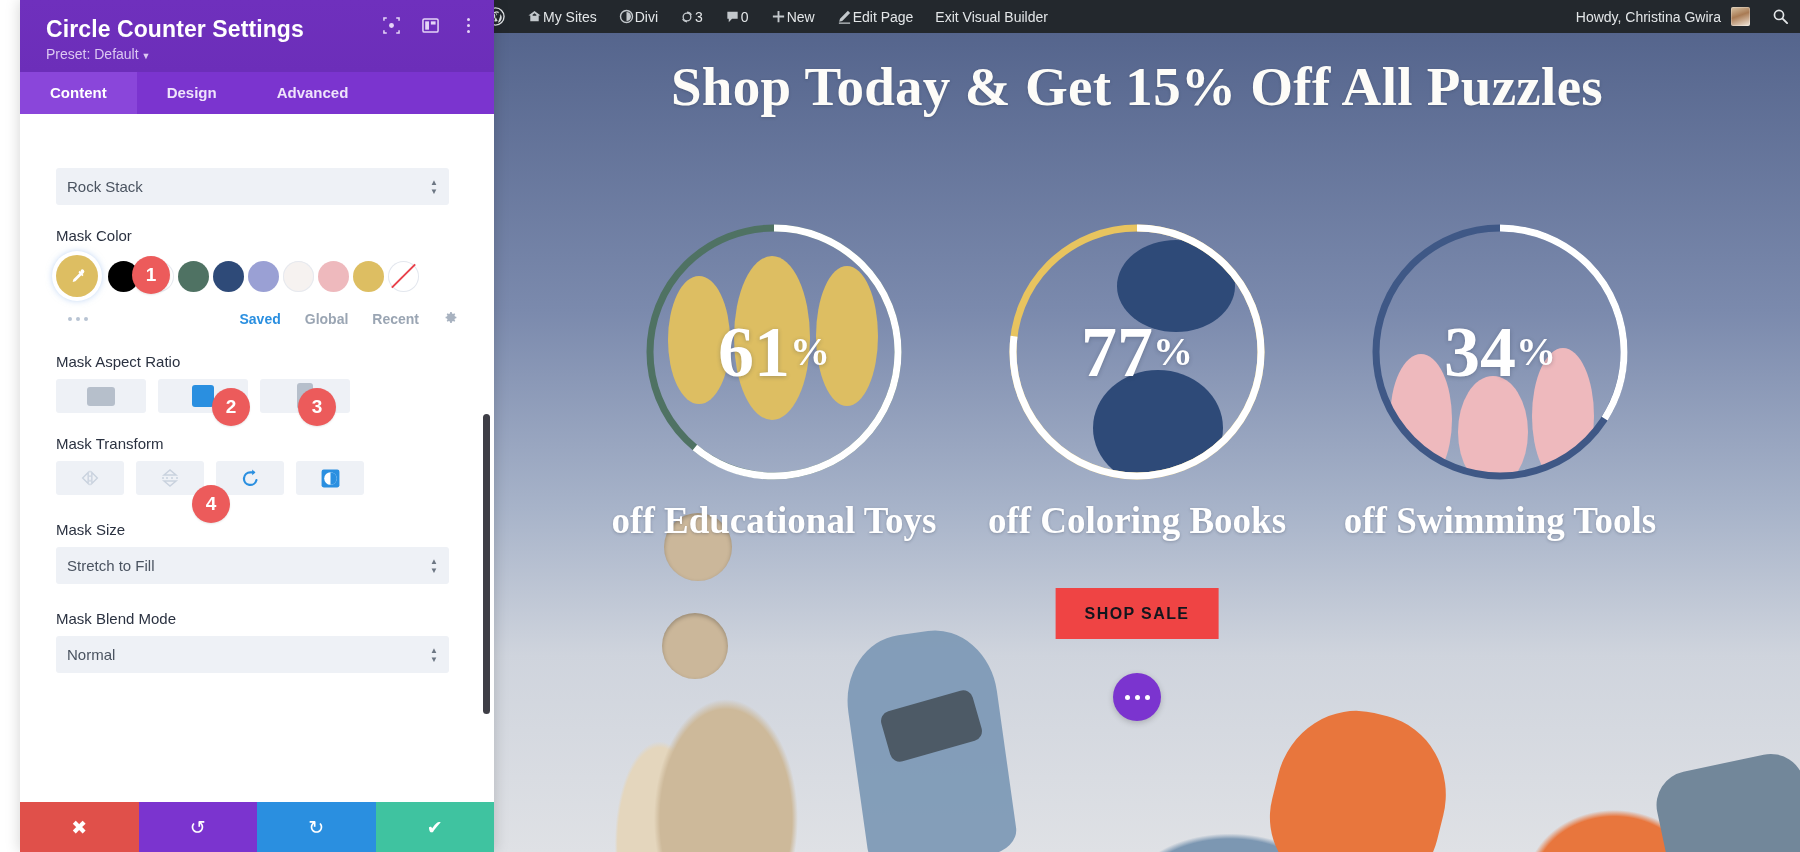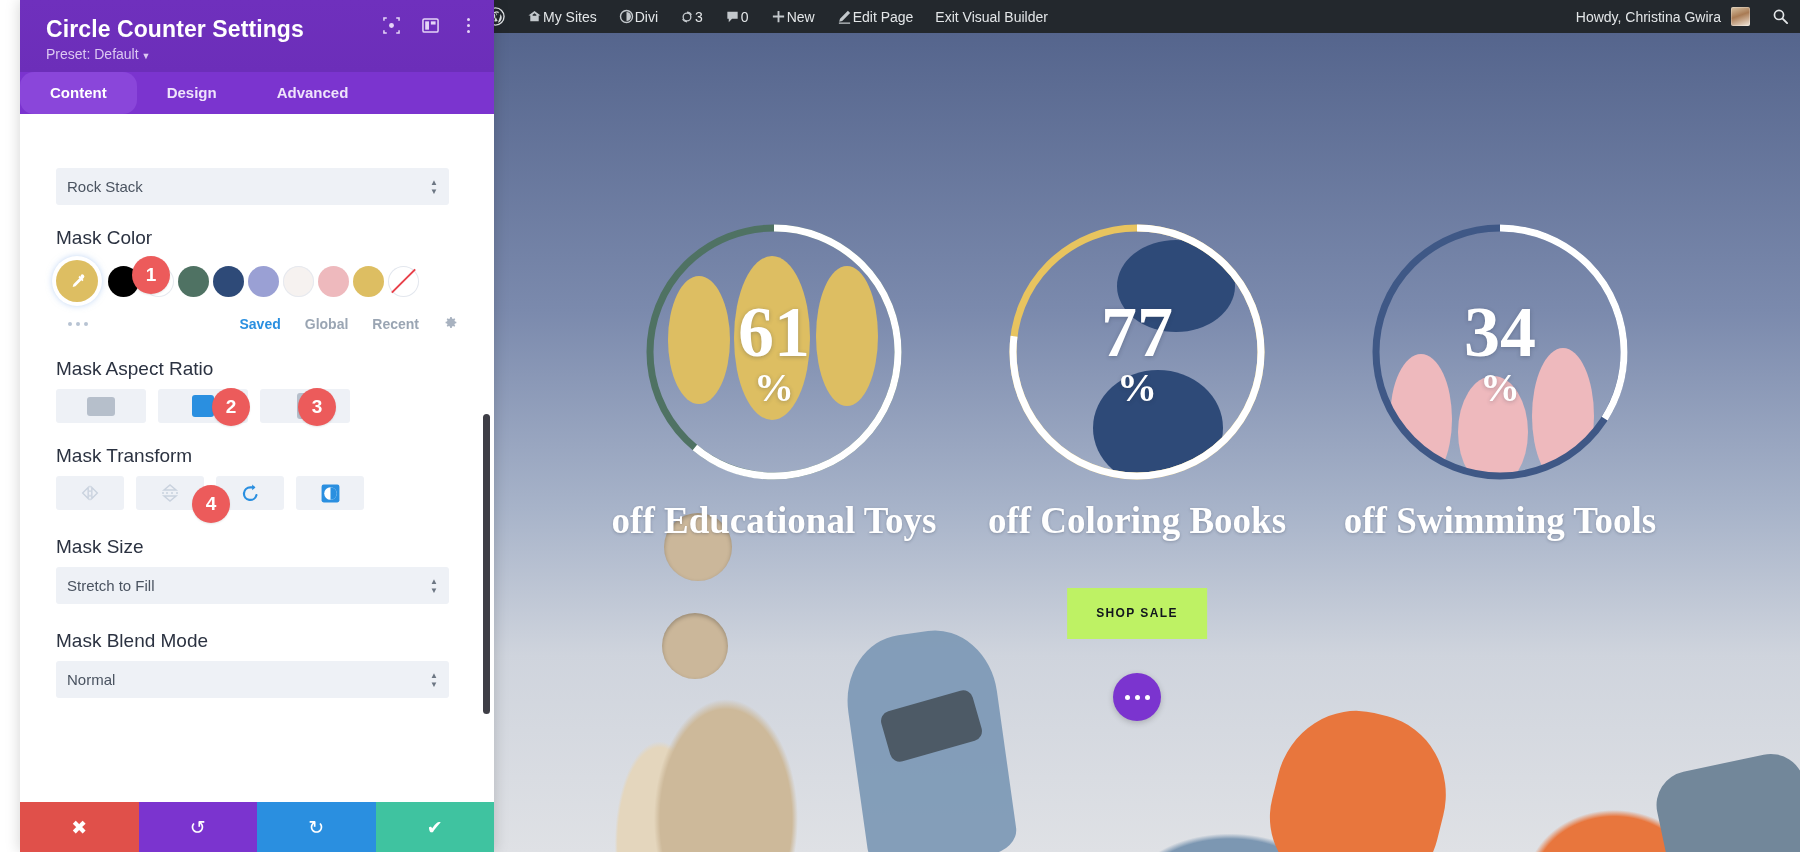--- a/index.html
+++ b/index.html
@@ -41,37 +41,37 @@
     position: absolute; right: 18px; top: 16px;
     display: flex; align-items: center; gap: 22px;
   }
   .head-icons .hi { color: #e5d5f7; display:flex; align-items:center; }
   .kebab { display:flex; flex-direction:column; gap:3px; padding: 2px 6px;}
   .kebab i { width:3px;height:3px;border-radius:50%;background:#e5d5f7;display:block;}
 
   .tabs { display: flex; background: #7b34cf; height: 42px; }
   .tab {
     flex: 0 0 auto; padding: 0 30px; height: 42px; line-height: 42px;
-    color: #efe4fb; font-size: 15px; font-weight: bold; text-align: center; border-radius: 14px;
+    color: #efe4fb; font-size: 15px; font-weight: bold; text-align: center;
   }
   .tab.active { background: #8a46da; color: #fff; }
 
   .panel-body {
     flex: 1 1 auto; background: #fff; position: relative;
     padding: 54px 36px 0 36px;
     overflow: hidden;
   }
   .scroll-thumb {
     position: absolute; right: 4px; top: 300px; width: 7px; height: 300px;
     background: #3e3e46; border-radius: 4px;
   }
 
   .field { margin-bottom: 22px; }
   .field-label {
-    font-size: 19px; color: #2b3241; margin-bottom: 9px; position: relative;
+    font-size: 15px; color: #2b3241; margin-bottom: 9px; position: relative;
     display: inline-block;
   }
   .select {
     position: relative; background: #eef1f6; border-radius: 3px;
     height: 37px; display: flex; align-items: center;
     padding: 0 32px 0 11px; font-size: 15px; color: #4a5360;
     width: 393px;
   }
   .select .spin {
     position: absolute; right: 11px; top: 50%; transform: translateY(-50%);
@@ -223,37 +223,36 @@
     border-radius: 50%; overflow: hidden;
   }
   .blob { position: absolute; border-radius: 50%; }
 
   .ring-value {
     position: absolute; inset: 0;
     display: flex; align-items: center; justify-content: center;
     font-family: "Liberation Serif", serif;
     color: #fff; font-weight: bold; font-size: 72px; line-height: 1;
     text-shadow: 0 1px 4px rgba(40,50,70,.3);
-    flex-direction: column;
   }
   .ring-value .pc { font-size: 40px; vertical-align: super; font-weight: bold; }
 
   .counter-label {
     margin-top: 16px; color: #fff;
     font-family: "Liberation Serif", serif;
     font-size: 37px; font-weight: bold;
     text-shadow: 0 1px 3px rgba(40,50,70,.3);
     white-space: nowrap;
   }
 
   .shop-btn {
     position: absolute; left: 50%; transform: translateX(-50%);
     top: 555px;
-    background: #bef264; color: #12161d;
-    font-size: 12px; font-weight: bold; letter-spacing: 1.4px;
+    background: #ef4444; color: #12161d;
+    font-size: 16px; font-weight: bold; letter-spacing: 1.4px;
     padding: 17px 29px; line-height: 17px;
   }
   .purple-dots {
     position: absolute; left: 50%; transform: translateX(-50%);
     top: 640px; width: 48px; height: 48px; border-radius: 50%;
     background: #7b34cf; display: flex; align-items: center; justify-content: center;
     gap: 5px; box-shadow: 0 2px 6px rgba(0,0,0,.2);
   }
   .purple-dots i { width: 5px; height: 5px; border-radius: 50%; background: #fff; display:block;}
 </style>
@@ -327,20 +326,21 @@
 
   <div class="canvas">
     <div class="bgphoto"></div>
     <div class="wrench"></div>
     <div class="wrench-grip"></div>
     <div class="orange-tool"></div>
     <div class="grey-tool"></div>
     <div class="photo-hole" style="left:190px;top:480px;width:68px;height:68px;"></div>
     <div class="photo-hole" style="left:188px;top:580px;width:66px;height:66px;"></div>
 
+    <h1 class="hero-title">Shop Today &amp; Get 15% Off All Puzzles</h1>
 
     <div class="counters">
 
       <div class="counter">
         <div class="ring-wrap">
           <div class="mask-shapes">
             <div class="blob" style="left:18px;top:48px;width:62px;height:128px;background:#ddbe62;"></div>
             <div class="blob" style="left:84px;top:28px;width:76px;height:164px;background:#ddbe62;"></div>
             <div class="blob" style="left:166px;top:38px;width:62px;height:140px;background:#ddbe62;"></div>
           </div>

